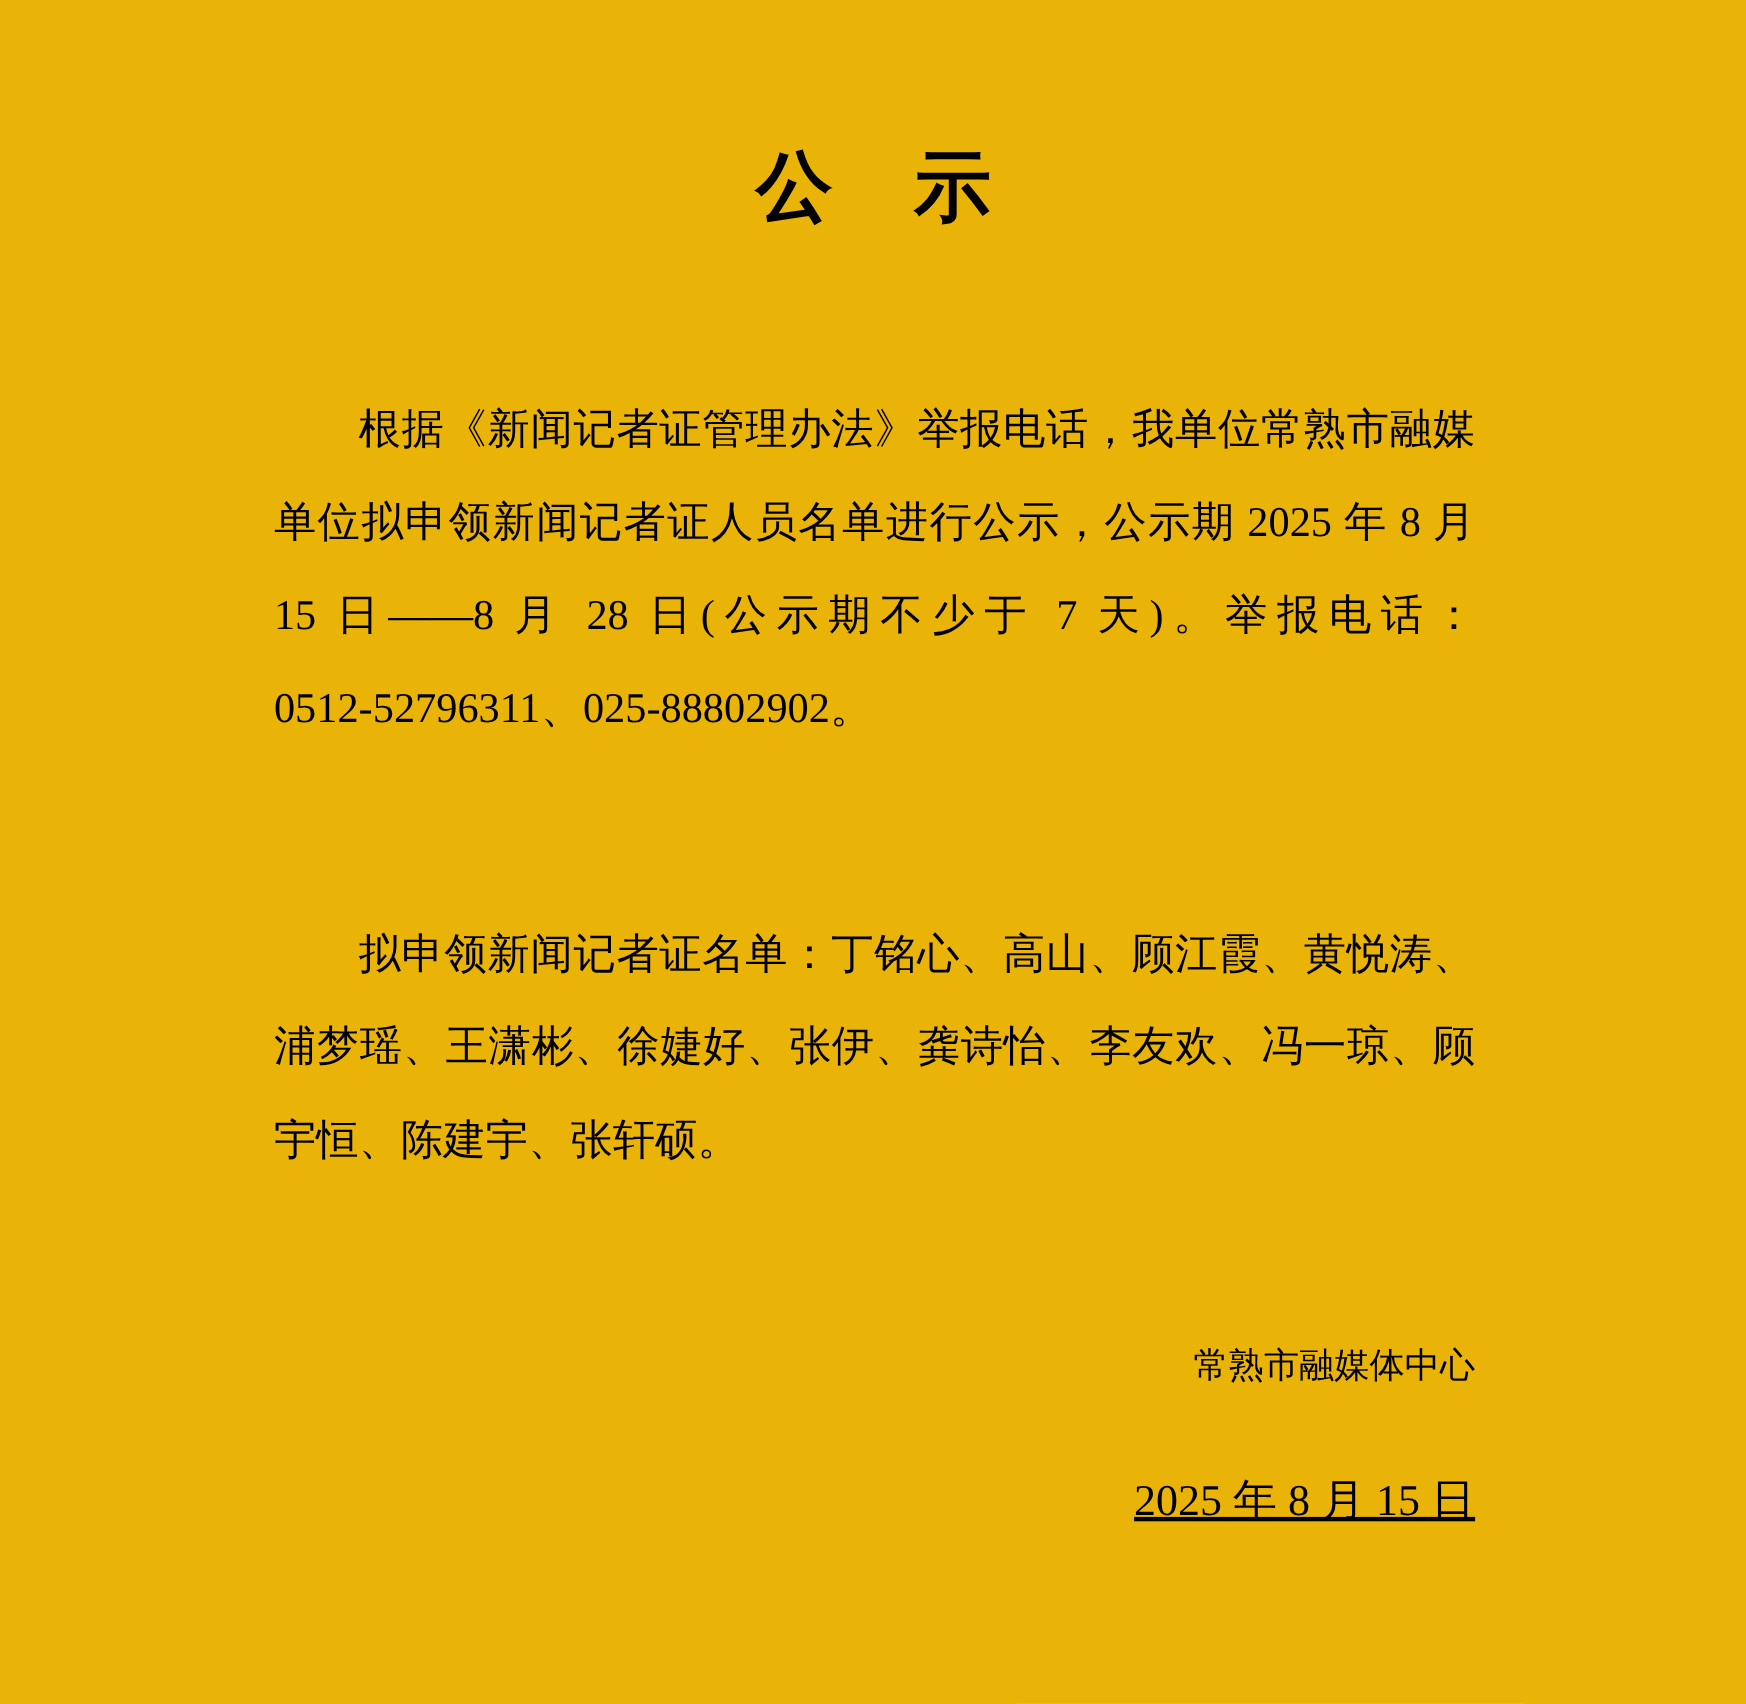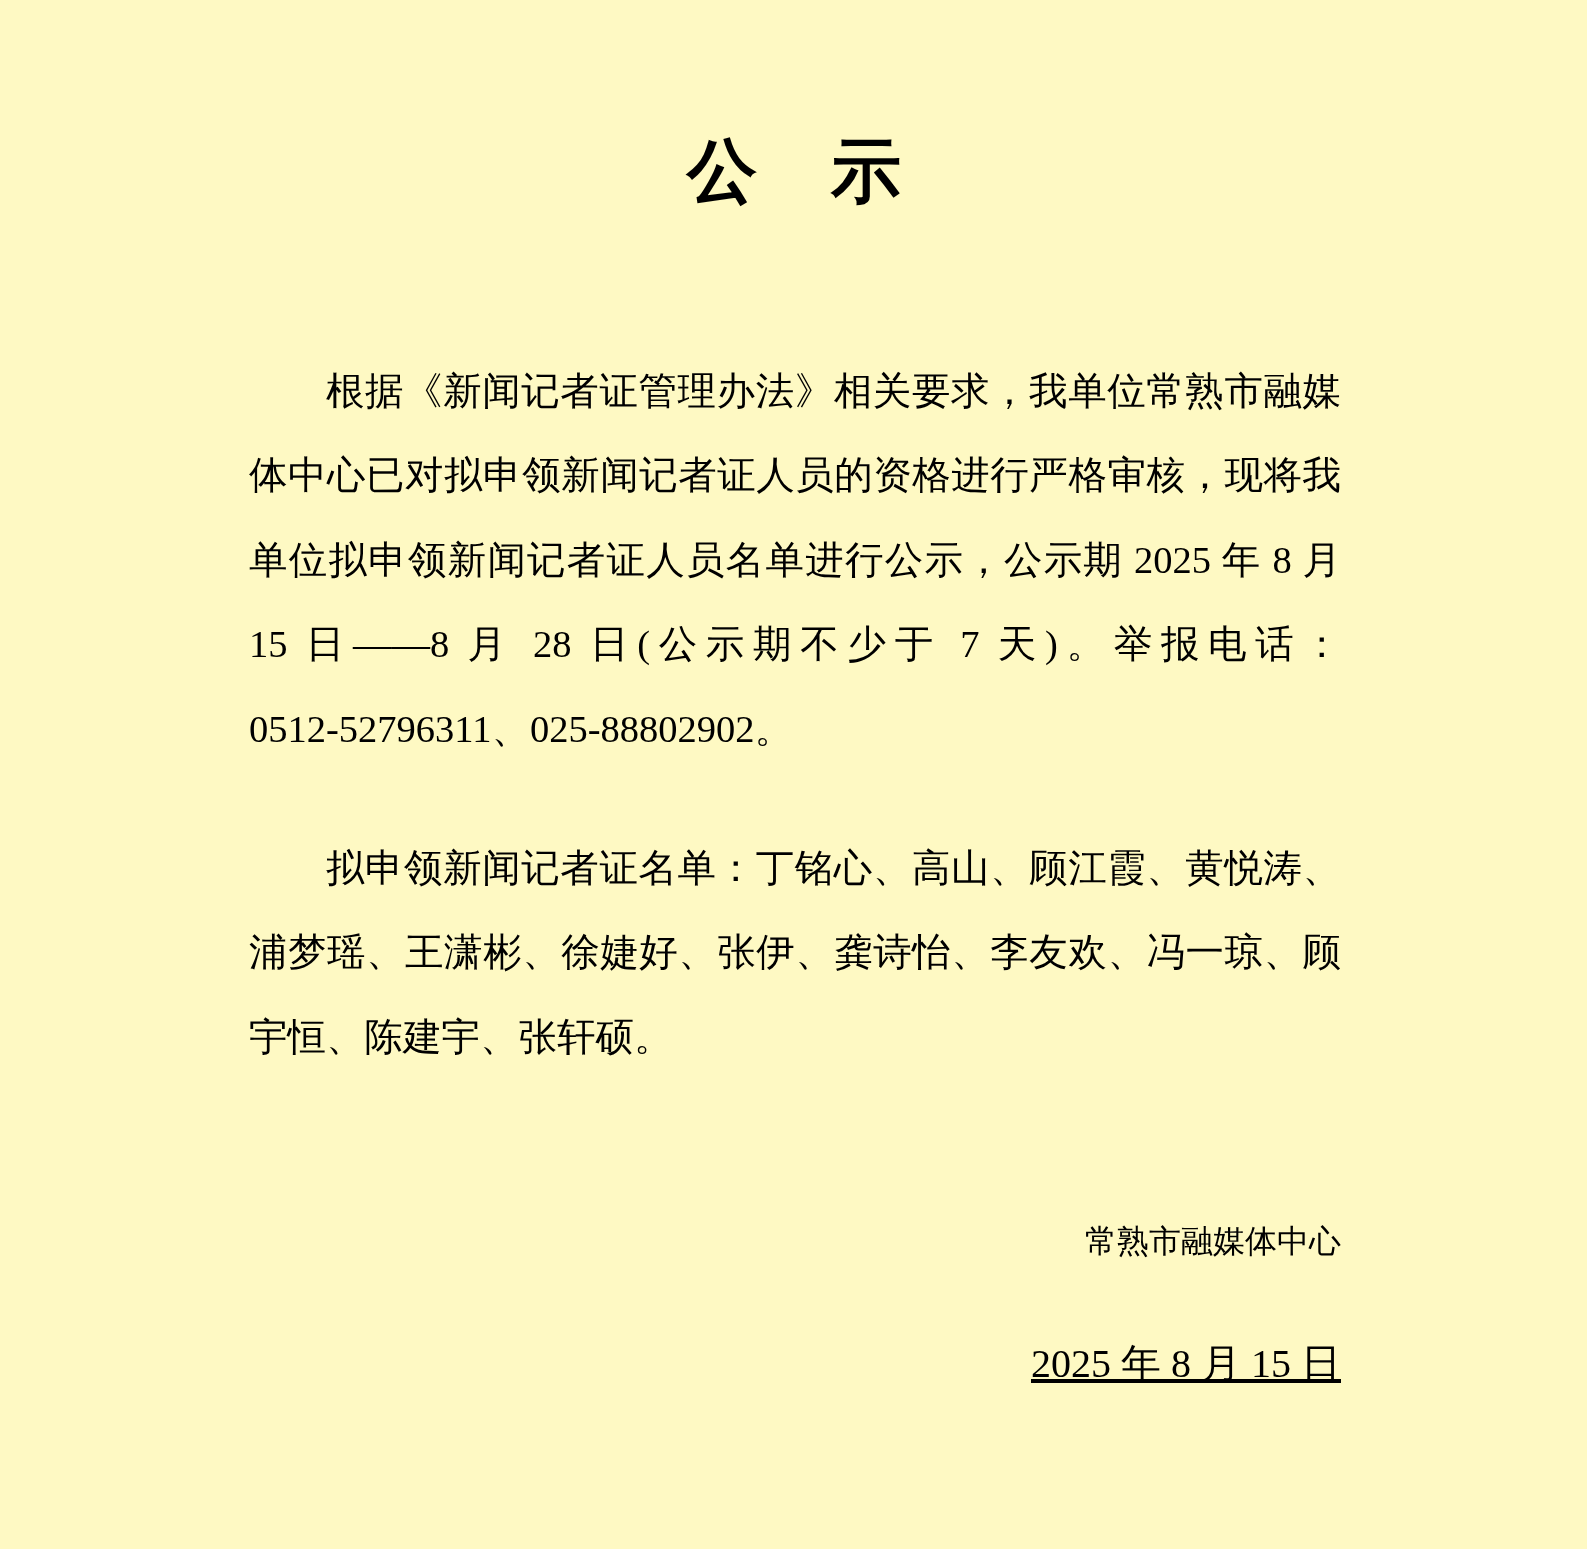--- a/index.html
+++ b/index.html
@@ -8,21 +8,21 @@
   }
   body {
     width: 1587px;
     height: 1549px;
     background: #ffffff;
   }
   .page {
     position: relative;
     width: 1587px;
     height: 1549px;
-    background: #fef9c3;
+    background: #eab308;
     color: #000000;
     font-family: "Liberation Serif", "DejaVu Serif", serif;
     overflow: hidden;
   }
   .title {
     position: absolute;
     left: 249px;
     top: 128px;
     width: 1092px;
     margin: 0;
@@ -73,22 +73,21 @@
   }
 </style>
 </head>
 <body>
 
 <div class="page">
 
   <h1 class="title">公　示</h1>
 
   <div class="para p1">
-    <p class="line stretch indent">根据《新闻记者证管理办法》相关要求，我单位常熟市融媒</p>
-    <p class="line stretch">体中心已对拟申领新闻记者证人员的资格进行严格审核，现将我</p>
+    <p class="line stretch indent">根据《新闻记者证管理办法》举报电话，我单位常熟市融媒</p>
     <p class="line stretch">单位拟申领新闻记者证人员名单进行公示，公示期 2025 年 8 月</p>
     <p class="line stretch">15 日——8 月 28 日(公示期不少于 7 天)。举报电话：</p>
     <p class="line last">0512-52796311、025-88802902。</p>
   </div>
 
   <div class="para p2">
     <p class="line stretch indent">拟申领新闻记者证名单：丁铭心、高山、顾江霞、黄悦涛、</p>
     <p class="line stretch">浦梦瑶、王潇彬、徐婕好、张伊、龚诗怡、李友欢、冯一琼、顾</p>
     <p class="line last">宇恒、陈建宇、张轩硕。</p>
   </div>

